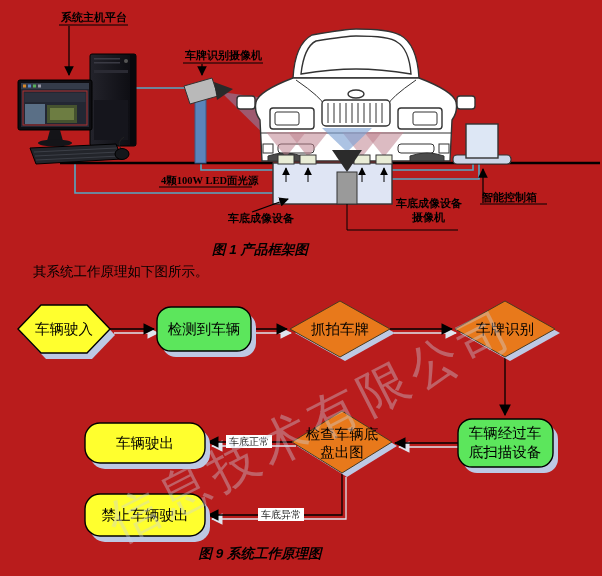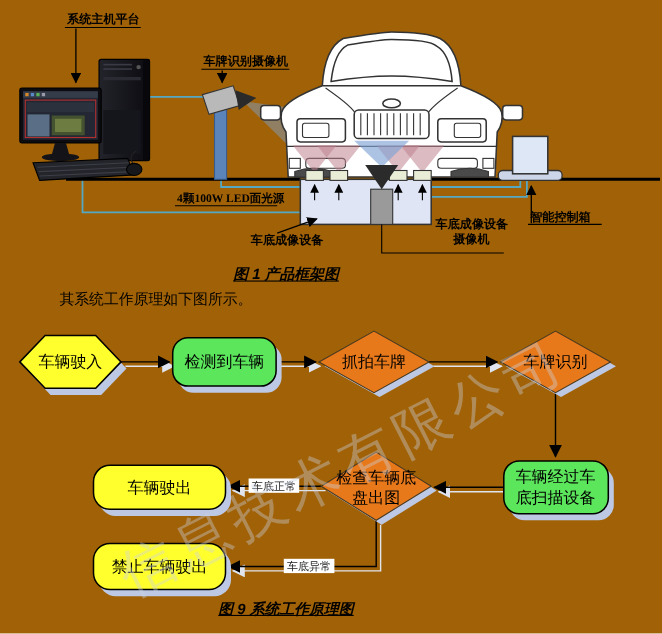--- a/index.html
+++ b/index.html
@@ -1,23 +1,23 @@
 <!DOCTYPE html>
 <html><head>
 <meta charset="utf-8">
 <style>
   html,body{margin:0;padding:0;background:#ffffff;}
-  .page{position:relative;width:602px;height:576px;background:#a16207;overflow:hidden;
+  .page{position:relative;width:602px;height:576px;background:#b91c1c;overflow:hidden;
         font-family:"Liberation Serif", serif;}
   .caption{position:absolute;left:0;width:520px;text-align:center;
            font-family:"Liberation Sans", sans-serif;
-           font-weight:bold;font-style:italic;font-size:13.5px;color:#000;text-decoration:underline;}
+           font-weight:bold;font-style:italic;font-size:13.5px;color:#000;}
   #cap1{top:241px;}
   #cap2{top:545px;}
-  .para{position:absolute;left:54px;top:263px;font-size:13.5px;color:#000;margin:0;}
+  .para{position:absolute;left:33px;top:263px;font-size:13.5px;color:#000;margin:0;}
   .fig2wrap{position:absolute;left:0;top:288px;width:602px;height:256px;}
   .watermark{position:absolute;left:112px;top:206px;width:560px;
              transform:rotate(-27deg);transform-origin:left center;
              font-family:"Liberation Sans", sans-serif;
              font-size:50px;letter-spacing:6px;white-space:nowrap;
              color:rgba(203,211,226,0.38);pointer-events:none;}
   svg text{fill:#000;}
   .lbl{font-family:"Liberation Serif", serif;font-size:11px;font-weight:600;}
   .lbl-s{font-family:"Liberation Serif", serif;font-size:10.5px;font-weight:600;}
   .node-t{font-family:"Liberation Serif", serif;font-size:14.5px;}

